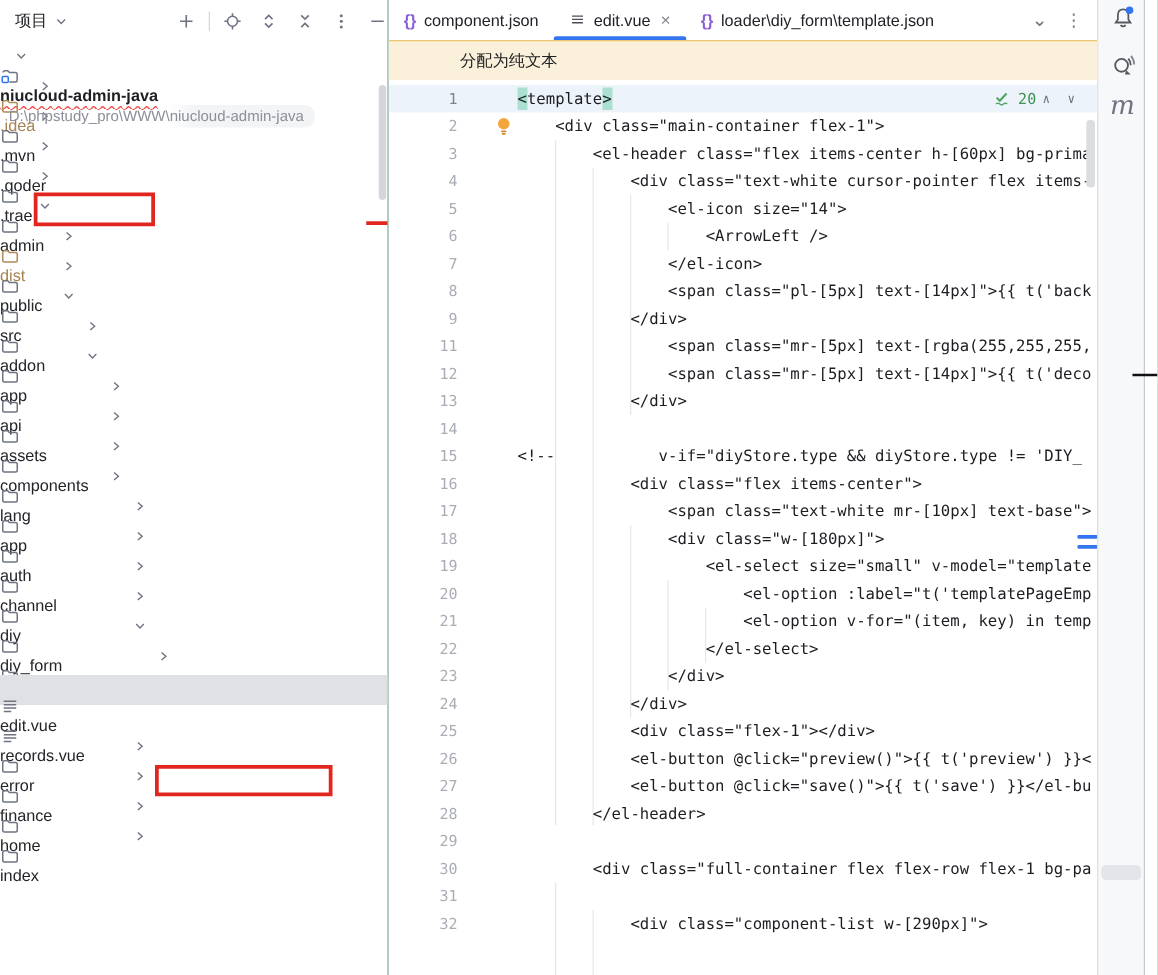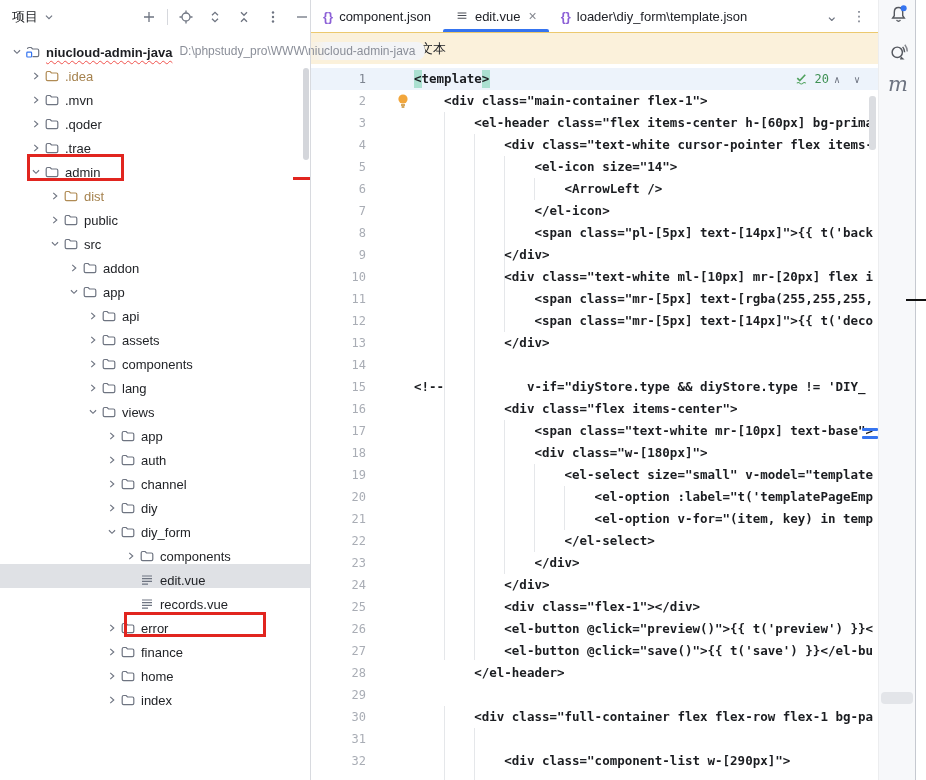--- a/index.html
+++ b/index.html
@@ -10,22 +10,22 @@
   
   .tree-panel { position:absolute; left:0; top:0; width:310px; height:780px;
                 background:#fff; z-index:4; }
   .tree-toolbar { position:relative; height:34px; display:flex; align-items:center; }
   .tt-title { margin-left:12px; font-size:13px; color:#222428; display:flex; align-items:center; gap:4px; }
   .tt-icons { position:absolute; left:138px; top:0; height:34px; display:flex; align-items:center; gap:7px; }
   .tbtn { width:22px; height:22px; display:flex; align-items:center; justify-content:center;
           border-radius:4px; cursor:pointer; }
   .tsep { width:1px; height:16px; background:#D6D8DD; }
   .tree-rows { position:absolute; left:0; top:36px; width:310px; }
-  .trow { position:relative; height:24px; display:flex; align-items:flex-end; font-size:13px;
-          color:#222428; white-space:nowrap; }
+  .trow { position:relative; height:24px; display:flex; align-items:flex-start; font-size:13px;
+          color:#222428; white-space:nowrap;flex-direction:column; }
   .trow.selected { background:#DFE1E5; }
   .slot { width:17px; height:16px; display:flex; align-items:center; justify-content:center; flex:0 0 17px; }
   .ficon { width:16px; height:16px; margin-right:5px; flex:0 0 16px; }
   .excluded { color:#A5824E; }
   .root-name { font-weight:bold; color:#1d1f23;
                text-decoration:underline; text-decoration-style:wavy;
                text-decoration-color:#f0524d; text-decoration-thickness:1px; text-underline-offset:3px; }
   .root-path { margin-left:7px; font-size:12px; color:#8b8f99;
                background:linear-gradient(90deg, rgba(243,244,246,0) 52%, #F3F4F6 60%);
                border-radius:8px; padding:2px 9px 2px 0; position:relative; z-index:6; }
@@ -50,21 +50,21 @@
             display:flex; align-items:center; font-size:13px; color:#212327; }
   .banner-msg { margin-left:57px; }
   .banner-actions { margin-left:auto; display:flex; align-items:center; gap:22px; padding-right:14px; }
   .blink { color:#3574F0; cursor:pointer; }
   .gear { color:#6E7481; font-size:15px; cursor:pointer; }
 
   .code { position:absolute; left:0; top:64px; width:567px; height:716px; overflow:hidden;
           font-family:"DejaVu Sans Mono", monospace; font-size:12.5px; }
   .cline { position:relative; height:22px; line-height:22px; white-space:pre; display:flex; }
   .lnum { width:55px; flex:0 0 55px; text-align:right; color:#A9ADB5; font-size:12px; }
-  .ltext { padding-left:48px; color:#1b1d21;font-weight:bold; }
+  .ltext { padding-left:48px; color:#1b1d21; }
   .row1-hl { position:absolute; left:0; top:4px; width:567px; height:22px; background:#EDF3FB; }
   .brace-hl { position:absolute; top:6px; width:8px; height:18px; background:#ABE0D1; }
   .guide { position:absolute; width:1px; background:#E5E7EA; }
   .bulb { position:absolute; left:85px; top:29px; }
   .widget { position:absolute; right:14px; top:6px; height:18px; display:flex; align-items:center; gap:5px; }
   .widget .wcount { color:#3f9154; font-size:12px; }
   .widget .wchev { color:#6E7481; font-size:10px; letter-spacing:4px; }
   .bluemark { position:absolute; background:#3574F0; border-radius:1px; }
   .ed-thumb { position:absolute; right:2px; top:32px; width:7px; height:54px; background:#DBDDE1; border-radius:3px; }
 
@@ -293,31 +293,20 @@
         <div class="trow">
           <span class="slot" style="margin-left:84px">
             <svg width="14" height="14" viewBox="0 0 16 16">
               <path d="M6 4.5 L10 8 L6 11.5" fill="none" stroke="#6E7481" stroke-width="1.3"></path>
             </svg>
           </span>
           <svg class="ficon" viewBox="0 0 16 16" fill="none" stroke="#6E7481" stroke-width="1.2">
             <path d="M2.2 5 C2.2 4.2 2.8 3.5 3.7 3.5 H6.1 L7.5 5 H12.4 C13.2 5 13.8 5.6 13.8 6.4 V11.2 C13.8 12 13.2 12.6 12.4 12.6 H3.6 C2.8 12.6 2.2 12 2.2 11.2 Z"></path>
           </svg>
           <span>lang</span>
-        </div>
-        <div class="trow">
-          <span class="slot" style="margin-left:84px">
-            <svg width="14" height="14" viewBox="0 0 16 16">
-              <path d="M4.5 6 L8 9.5 L11.5 6" fill="none" stroke="#6E7481" stroke-width="1.3"></path>
-            </svg>
-          </span>
-          <svg class="ficon" viewBox="0 0 16 16" fill="none" stroke="#6E7481" stroke-width="1.2">
-            <path d="M2.2 5 C2.2 4.2 2.8 3.5 3.7 3.5 H6.1 L7.5 5 H12.4 C13.2 5 13.8 5.6 13.8 6.4 V11.2 C13.8 12 13.2 12.6 12.4 12.6 H3.6 C2.8 12.6 2.2 12 2.2 11.2 Z"></path>
-          </svg>
-          <span>views</span>
         </div>
         <div class="trow">
           <span class="slot" style="margin-left:103px">
             <svg width="14" height="14" viewBox="0 0 16 16">
               <path d="M6 4.5 L10 8 L6 11.5" fill="none" stroke="#6E7481" stroke-width="1.3"></path>
             </svg>
           </span>
           <svg class="ficon" viewBox="0 0 16 16" fill="none" stroke="#6E7481" stroke-width="1.2">
             <path d="M2.2 5 C2.2 4.2 2.8 3.5 3.7 3.5 H6.1 L7.5 5 H12.4 C13.2 5 13.8 5.6 13.8 6.4 V11.2 C13.8 12 13.2 12.6 12.4 12.6 H3.6 C2.8 12.6 2.2 12 2.2 11.2 Z"></path>
           </svg>
@@ -489,21 +478,20 @@
       <div id="code-lines" style="position:relative; padding-top:4px;">
           <div class="cline"><span class="lnum" style="color: rgb(125, 132, 144);">1</span><span class="ltext">&lt;template&gt;</span></div>
           <div class="cline"><span class="lnum">2</span><span class="ltext">    &lt;div class="main-container flex-1"&gt;</span></div>
           <div class="cline"><span class="lnum">3</span><span class="ltext">        &lt;el-header class="flex items-center h-[60px] bg-prima</span></div>
           <div class="cline"><span class="lnum">4</span><span class="ltext">            &lt;div class="text-white cursor-pointer flex items-</span></div>
           <div class="cline"><span class="lnum">5</span><span class="ltext">                &lt;el-icon size="14"&gt;</span></div>
           <div class="cline"><span class="lnum">6</span><span class="ltext">                    &lt;ArrowLeft /&gt;</span></div>
           <div class="cline"><span class="lnum">7</span><span class="ltext">                &lt;/el-icon&gt;</span></div>
           <div class="cline"><span class="lnum">8</span><span class="ltext">                &lt;span class="pl-[5px] text-[14px]"&gt;{{ t('back</span></div>
           <div class="cline"><span class="lnum">9</span><span class="ltext">            &lt;/div&gt;</span></div>
-          <div class="cline"><span class="lnum">10</span><span class="ltext">            &lt;div class="text-white ml-[10px] mr-[20px] flex i</span></div>
           <div class="cline"><span class="lnum">11</span><span class="ltext">                &lt;span class="mr-[5px] text-[rgba(255,255,255,</span></div>
           <div class="cline"><span class="lnum">12</span><span class="ltext">                &lt;span class="mr-[5px] text-[14px]"&gt;{{ t('deco</span></div>
           <div class="cline"><span class="lnum">13</span><span class="ltext">            &lt;/div&gt;</span></div>
           <div class="cline"><span class="lnum">14</span><span class="ltext"></span></div>
           <div class="cline"><span class="lnum">15</span><span class="ltext">&lt;!--           v-if="diyStore.type &amp;&amp; diyStore.type != 'DIY_</span></div>
           <div class="cline"><span class="lnum">16</span><span class="ltext">            &lt;div class="flex items-center"&gt;</span></div>
           <div class="cline"><span class="lnum">17</span><span class="ltext">                &lt;span class="text-white mr-[10px] text-base"&gt;</span></div>
           <div class="cline"><span class="lnum">18</span><span class="ltext">                &lt;div class="w-[180px]"&gt;</span></div>
           <div class="cline"><span class="lnum">19</span><span class="ltext">                    &lt;el-select size="small" v-model="template</span></div>
           <div class="cline"><span class="lnum">20</span><span class="ltext">                        &lt;el-option :label="t('templatePageEmp</span></div>

